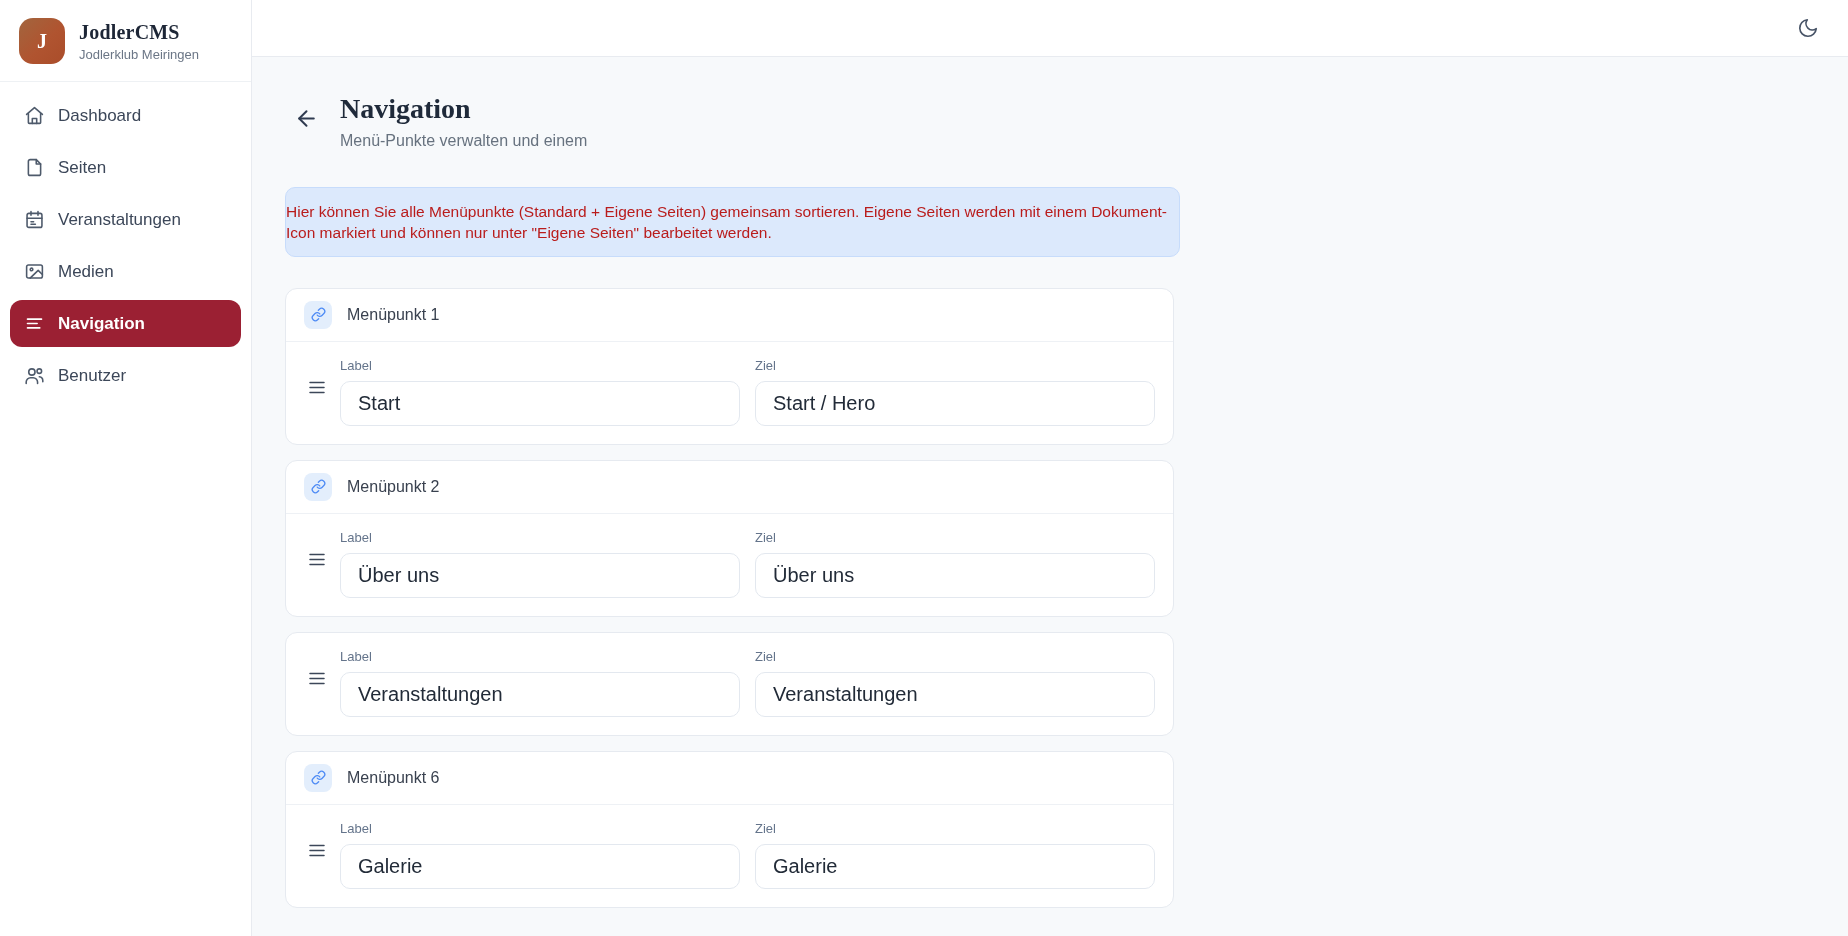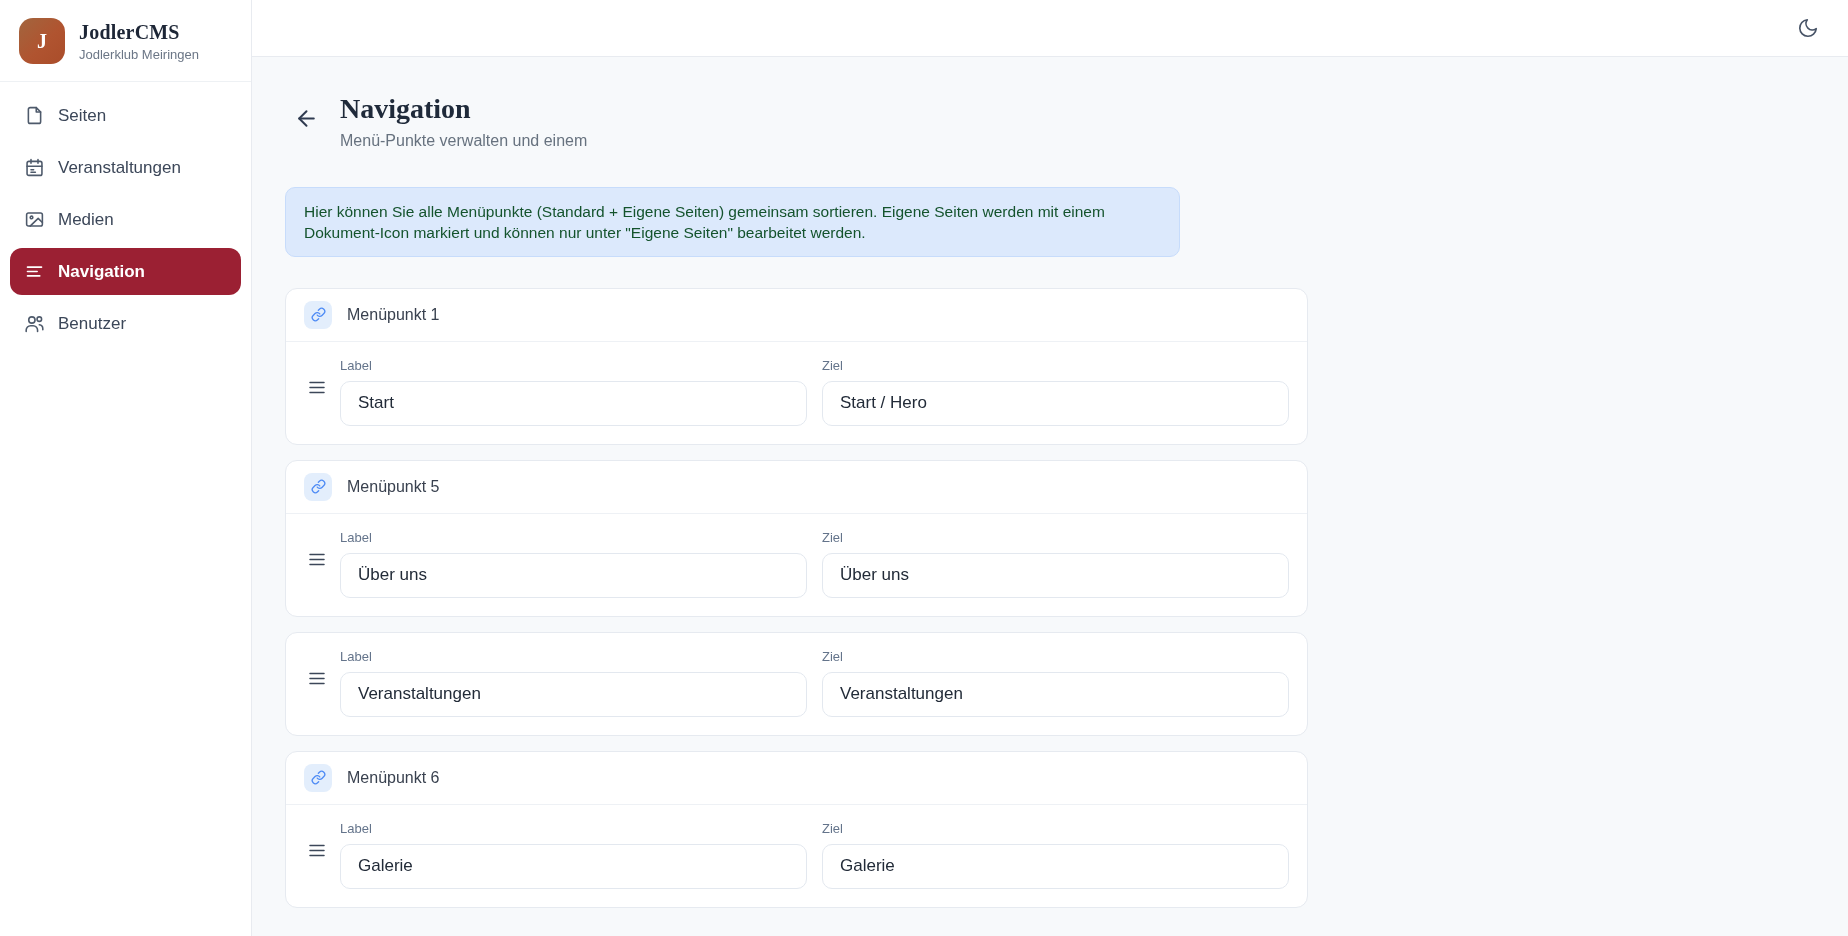--- a/index.html
+++ b/index.html
@@ -35,53 +35,63 @@
 
   .content { padding:37px 0 0 33px; }
   .page-header { display:flex; align-items:flex-start; }
   .back-button { background:none; border:none; color:#2f3b50; cursor:pointer; margin:11px 0 0 8px; width:26px; height:26px; display:flex; align-items:center; justify-content:center; }
   .back-button svg { width:25px; height:25px; }
   .page-titles { margin-left:21px; }
   .page-title { font-family:"Liberation Serif",serif; font-weight:bold; font-size:28px; color:#1f2a3a; line-height:1.1; }
   .page-subtitle { font-size:16px; color:#67727f; margin-top:7px; }
 
   .info-banner { margin-top:37px; width:895px; background:#dce9fc; border:1px solid #c7dcfb;
-                 color:#14532d; border-radius:10px; padding:13px 18px; font-size:15.5px; line-height:21px; }
-
-  .card { width:1023px; margin-top:15px; background:#ffffff; border:1px solid #e6eaf0; border-radius:12px; overflow:hidden; }
+                 color:#b91c1c; border-radius:10px; padding:13px 0; font-size:15.5px; line-height:21px; }
+
+  .card { width:889px; margin-top:15px; background:#ffffff; border:1px solid #e6eaf0; border-radius:12px; overflow:hidden; }
   .card.first { margin-top:31px; }
   .card-header { display:flex; align-items:center; gap:15px; padding:12px 18px; border-bottom:1px solid #eef1f5; }
   .chip { width:28px; height:28px; border-radius:8px; background:#e3eefc; color:#4e8bf5; flex:none;
           display:flex; align-items:center; justify-content:center; }
   .chip svg { width:15px; height:15px; }
   .card-title { font-size:16px; color:#39414f; font-weight:500; }
   .card-body { display:flex; align-items:center; padding:16px 18px 18px; }
   .drag-handle { width:20px; margin:22px 13px 0 3px; color:#3c4759; align-self:flex-start; cursor:grab; background:none; border:none; }
   .drag-handle svg { width:18px; height:15px; }
   .fields { flex:1; display:flex; gap:15px; }
   .field { flex:1; min-width:0; }
   .field label { display:block; font-size:13px; color:#64748b; margin-bottom:8px; }
   .field input { width:100%; height:45px; border:1px solid #e3e8ef; border-radius:10px; background:#fff;
-                 padding:0 17px; font-size:17px; color:#222b38; font-family:"Liberation Sans",sans-serif; outline:none; }
+                 padding:0 17px; font-size:20px; color:#222b38; font-family:"Liberation Sans",sans-serif; outline:none; }
 </style>
 </head>
 <body>
 
 <div class="app">
 
   <aside class="sidebar">
     <div class="brand">
       <div class="logo">J</div>
       <div>
         <div class="brand-name">JodlerCMS</div>
         <div class="brand-sub">Jodlerklub Meiringen</div>
       </div>
     </div>
 
     <nav class="nav">
+      <button class="nav-item">
+        <span class="icn">
+          <svg viewBox="0 0 24 24" fill="none" stroke="currentColor" stroke-width="1.8" stroke-linecap="round" stroke-linejoin="round">
+              <path d="M3 10.8L12 3l9 7.8"></path>
+              <path d="M5 9.8V20a1 1 0 0 0 1 1h12a1 1 0 0 0 1-1V9.8"></path>
+              <path d="M9.5 21v-5.5h5V21"></path>
+            </svg>
+        </span>
+        <span>Dashboard</span>
+      </button>
 
       <button class="nav-item">
         <span class="icn">
           <svg viewBox="0 0 24 24" fill="none" stroke="currentColor" stroke-width="1.8" stroke-linecap="round" stroke-linejoin="round">
               <path d="M14 3H7a2 2 0 0 0-2 2v14a2 2 0 0 0 2 2h10a2 2 0 0 0 2-2V8l-5-5z"></path>
               <path d="M14 3v5h5"></path>
             </svg>
         </span>
         <span>Seiten</span>
       </button>
@@ -195,21 +205,21 @@
       </section>
 
       <section class="card">
         <div class="card-header">
           <span class="chip">
             <svg viewBox="0 0 24 24" fill="none" stroke="currentColor" stroke-width="2.1" stroke-linecap="round" stroke-linejoin="round">
                 <path d="M10 13a5 5 0 0 0 7.54.54l3-3a5 5 0 0 0-7.07-7.07l-1.72 1.71"></path>
                 <path d="M14 11a5 5 0 0 0-7.54-.54l-3 3a5 5 0 0 0 7.07 7.07l1.71-1.71"></path>
               </svg>
           </span>
-          <span class="card-title">Menüpunkt 5</span>
+          <span class="card-title">Menüpunkt 2</span>
         </div>
         <div class="card-body">
           <button class="drag-handle">
             <svg viewBox="0 0 18 15" fill="none" stroke="currentColor" stroke-width="1.5" stroke-linecap="round">
                 <path d="M2 2.5h14"></path>
                 <path d="M2 7.5h14"></path>
                 <path d="M2 12.5h14"></path>
               </svg>
           </button>
           <div class="fields">

